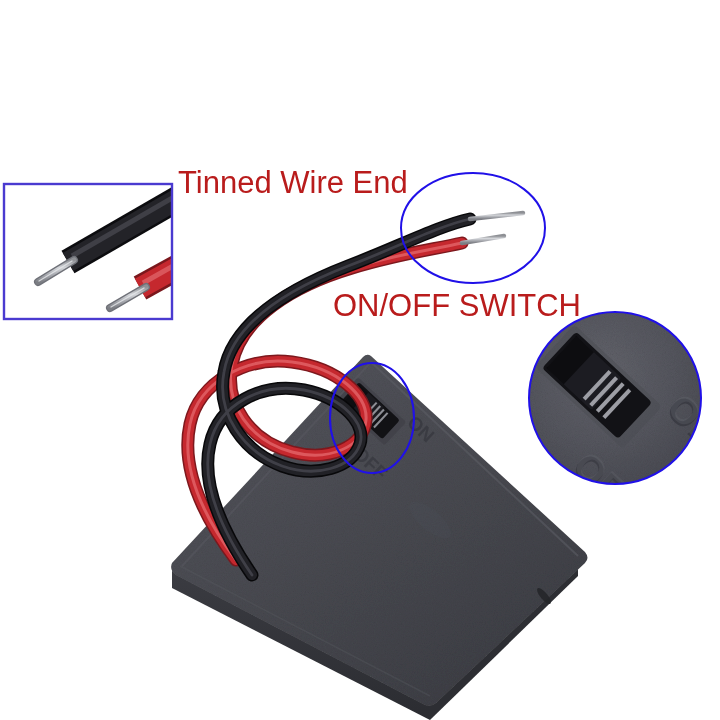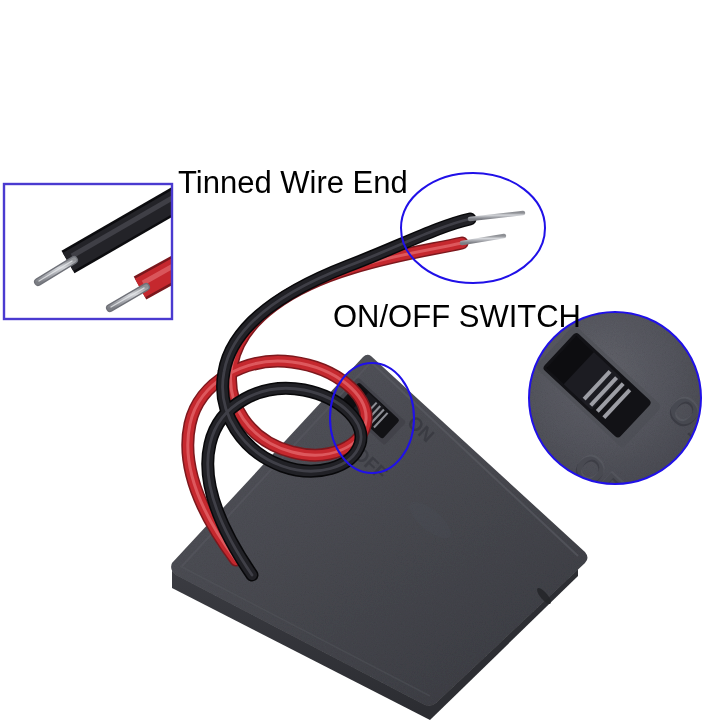--- a/index.html
+++ b/index.html
@@ -5,28 +5,28 @@
   html,body{margin:0;padding:0;background:#ffffff;}
   body{
     width:720px;height:720px;overflow:hidden;
     font-family:"Liberation Sans", sans-serif;
     position:relative;
   }
   #stage{position:absolute;left:0;top:0;width:720px;height:720px;background:#ffffff;}
   #stage svg{position:absolute;left:0;top:0;}
   .lbl{
     position:absolute;
-    color:#000000;
+    color:#b91c1c;
     font-family:"Liberation Sans", sans-serif;
     white-space:nowrap;
     letter-spacing:0px;
     user-select:none;
   }
   #label-tinned{left:178px;top:165px;font-size:31px;}
-  #label-switch{left:333px;top:299px;font-size:31px;}
+  #label-switch{left:333px;top:288px;font-size:31px;}
 </style>
 </head>
 <body>
 
 <div id="stage">
 
   <svg width="720" height="720" viewBox="0 0 720 720">
     <defs>
 
       <filter id="grain" x="-10%" y="-10%" width="120%" height="120%">

